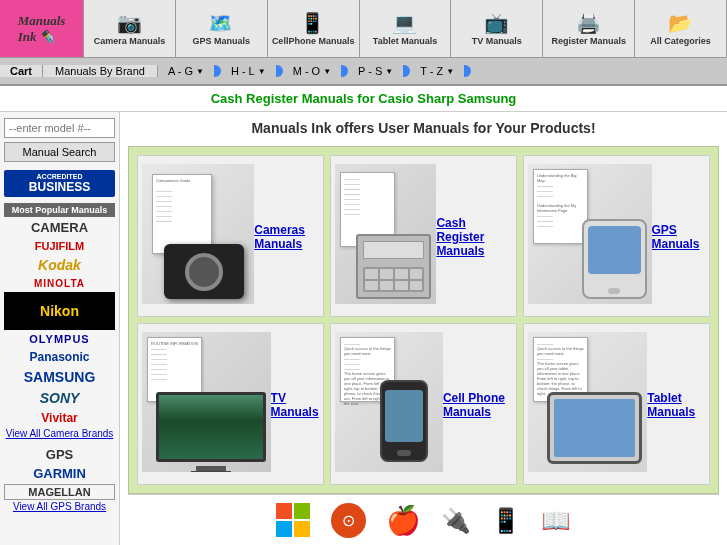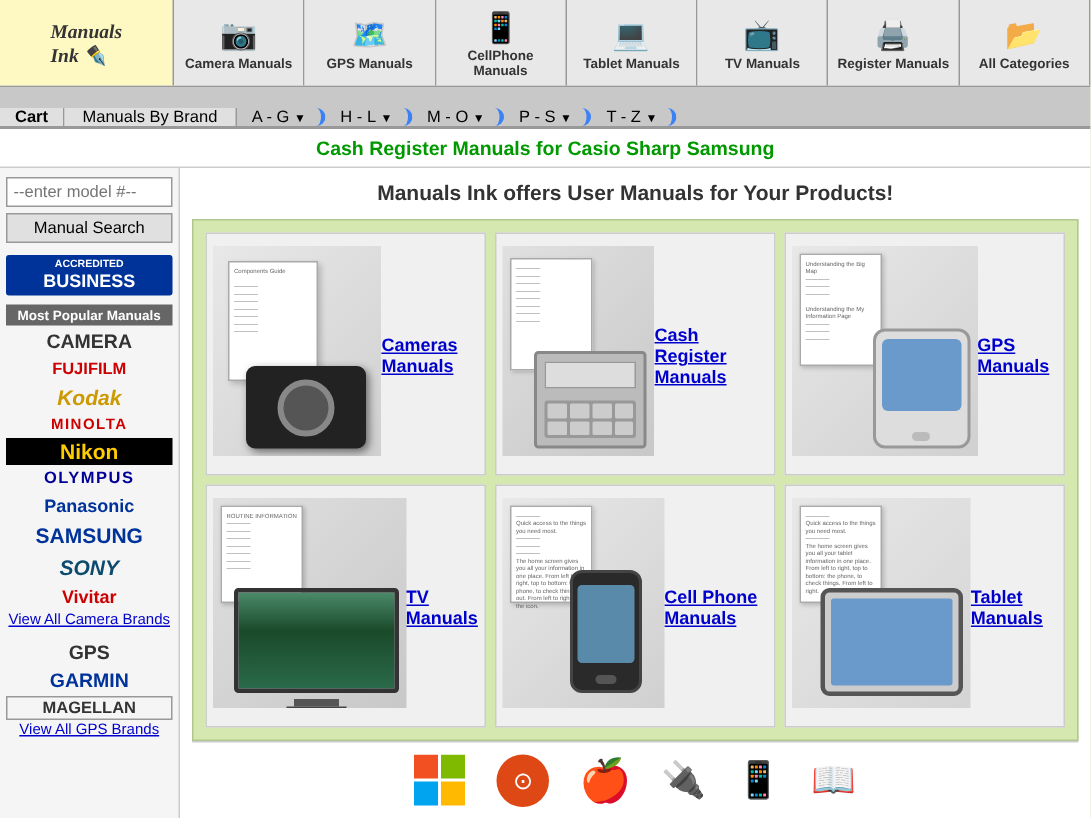--- a/index.html
+++ b/index.html
@@ -1,29 +1,29 @@
 <!DOCTYPE html>
 <html><head>
   <meta charset="utf-8">
   <style>
     * { margin: 0; padding: 0; box-sizing: border-box; }
     body { font-family: Arial, sans-serif; font-size: 12px; background: #fff; width: 727px; overflow-x: hidden; }
 
     
     .top-nav { display: flex; align-items: stretch; background: #ddd; border-bottom: 1px solid #999; height: 58px; }
-    .top-nav .logo { width: 116px; background: #fef9c3; border-right: 1px solid #999; display: flex; align-items: center; justify-content: center; padding: 4px; }
+    .top-nav .logo { width: 84px; background: #ec4899; border-right: 1px solid #999; display: flex; align-items: center; justify-content: center; padding: 4px; }
     .top-nav .nav-items { display: flex; flex: 1; }
     .nav-item { display: flex; flex-direction: column; align-items: center; justify-content: center; flex: 1; border-right: 1px solid #999; padding: 4px 2px; cursor: pointer; background: #e8e8e8; text-decoration: none; color: #333; }
     .nav-item .nav-label { font-size: 9px; color: #333; text-align: center; font-weight: bold; }
 
     
-    .second-nav { display: flex; background: #c8c8c8; border-bottom: 2px solid #999; height: 28px; align-items: flex-end; }
+    .second-nav { display: flex; background: #c8c8c8; border-bottom: 2px solid #999; height: 28px; align-items: center; }
     .second-nav .cart-btn { background: #e0e0e0; border-right: 1px solid #999; display: flex; align-items: center; padding: 0 10px; font-size: 11px; font-weight: bold; cursor: pointer; }
     .second-nav .brand-btn { background: #e0e0e0; border-right: 1px solid #999; display: flex; align-items: center; padding: 0 12px; font-size: 11px; cursor: pointer; }
-    .second-nav .alpha-item { display: flex; align-items: center; padding: 0 10px; font-size: 11px; cursor: pointer; border-right: 3px solid #3b82f6; gap: 3px; border-radius: 11px; }
+    .second-nav .alpha-item { display: flex; align-items: center; padding: 0 10px; font-size: 11px; cursor: pointer; border-right: 7px solid #3b82f6; gap: 3px; border-radius: 11px; }
     .alpha-item .arrow { font-size: 8px; }
 
     
     .promo-bar { background: #fff; text-align: center; padding: 5px; font-size: 13px; font-weight: bold; color: #009900; border-bottom: 1px solid #ccc; }
 
     
     .main-layout { display: flex; }
 
     
     .sidebar { width: 120px; min-width: 120px; background: #f5f5f5; border-right: 1px solid #ccc; padding: 6px 4px; }
@@ -36,21 +36,21 @@
 
     .sidebar-section-label { font-size: 9px; font-weight: bold; color: #fff; background: #666; text-align: center; padding: 2px; margin-bottom: 3px; }
     .sidebar-section-title { font-size: 13px; font-weight: bold; color: #333; text-align: center; margin-bottom: 3px; }
 
     .sidebar-brand { display: block; text-align: center; padding: 2px 0; font-size: 13px; font-weight: bold; cursor: pointer; text-decoration: none; margin-bottom: 1px; }
     .brand-canon { color: #cc0000; font-size: 16px; font-style: italic; }
     .brand-fujifilm { color: #cc0000; font-size: 12px; }
     .brand-jvc { color: #003399; font-size: 16px; font-weight: 900; }
     .brand-kodak { color: #cc9900; font-size: 14px; font-style: italic; }
     .brand-minolta { color: #cc0000; font-size: 11px; letter-spacing: 1px; }
-    .brand-nikon { color: #ffcc00; background: #000; display: block; text-align: center; font-size: 14px; font-weight: bold; padding: 1px 4px; margin-bottom: 1px; }
+    .brand-nikon { color: #ffcc00; background: #000; display: block; text-align: center; font-size: 14px; font-weight: bold; padding: 11px 4px; margin-bottom: 1px; }
     .brand-olympus { color: #000099; font-size: 12px; letter-spacing: 1px; font-weight: bold; }
     .brand-panasonic { color: #003399; font-size: 12px; font-weight: bold; }
     .brand-samsung { color: #003399; font-size: 14px; font-weight: bold; }
     .brand-sony { color: #000; font-size: 14px; font-weight: bold; font-style: italic; }
     .brand-vivitar { color: #cc0000; font-size: 12px; font-weight: bold; }
     .sidebar-view-all { display: block; font-size: 10px; color: #0000cc; text-align: center; cursor: pointer; text-decoration: underline; margin-bottom: 8px; }
 
     .sidebar-gps-section { margin-top: 4px; }
     .sidebar-gps-title { font-size: 13px; font-weight: bold; color: #333; text-align: center; margin-bottom: 2px; }
     .brand-garmin { color: #003399; font-size: 13px; font-weight: bold; }

